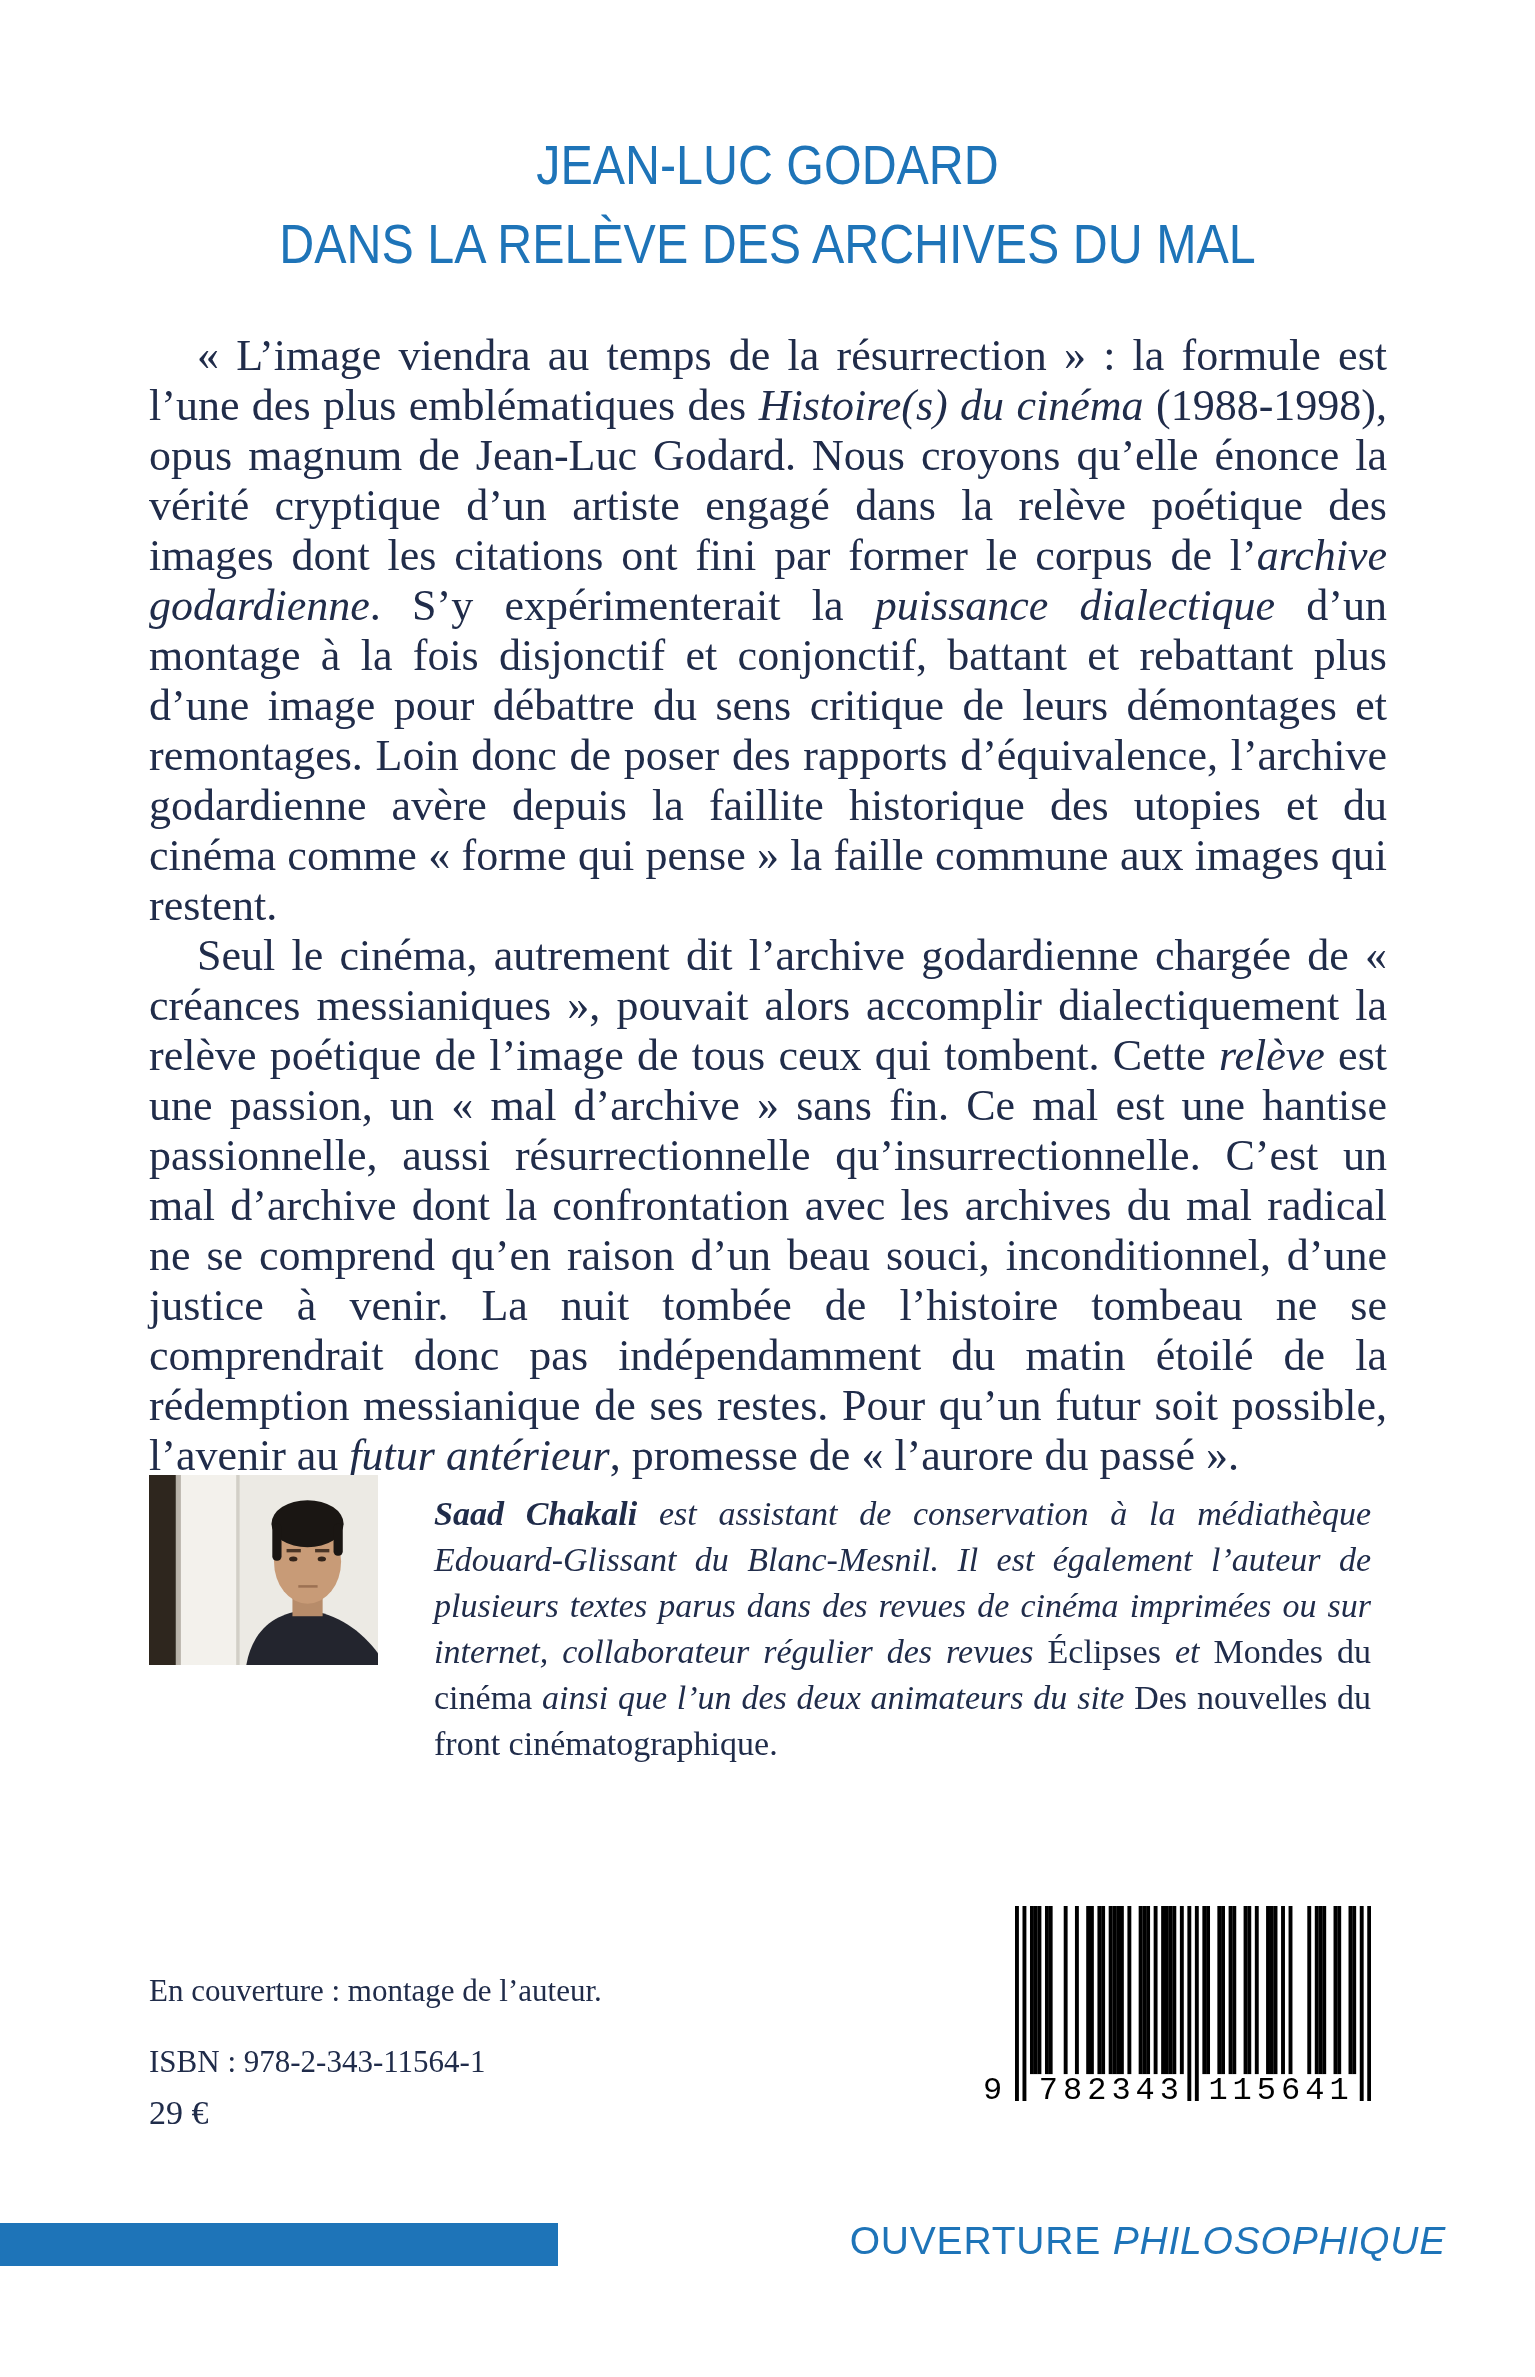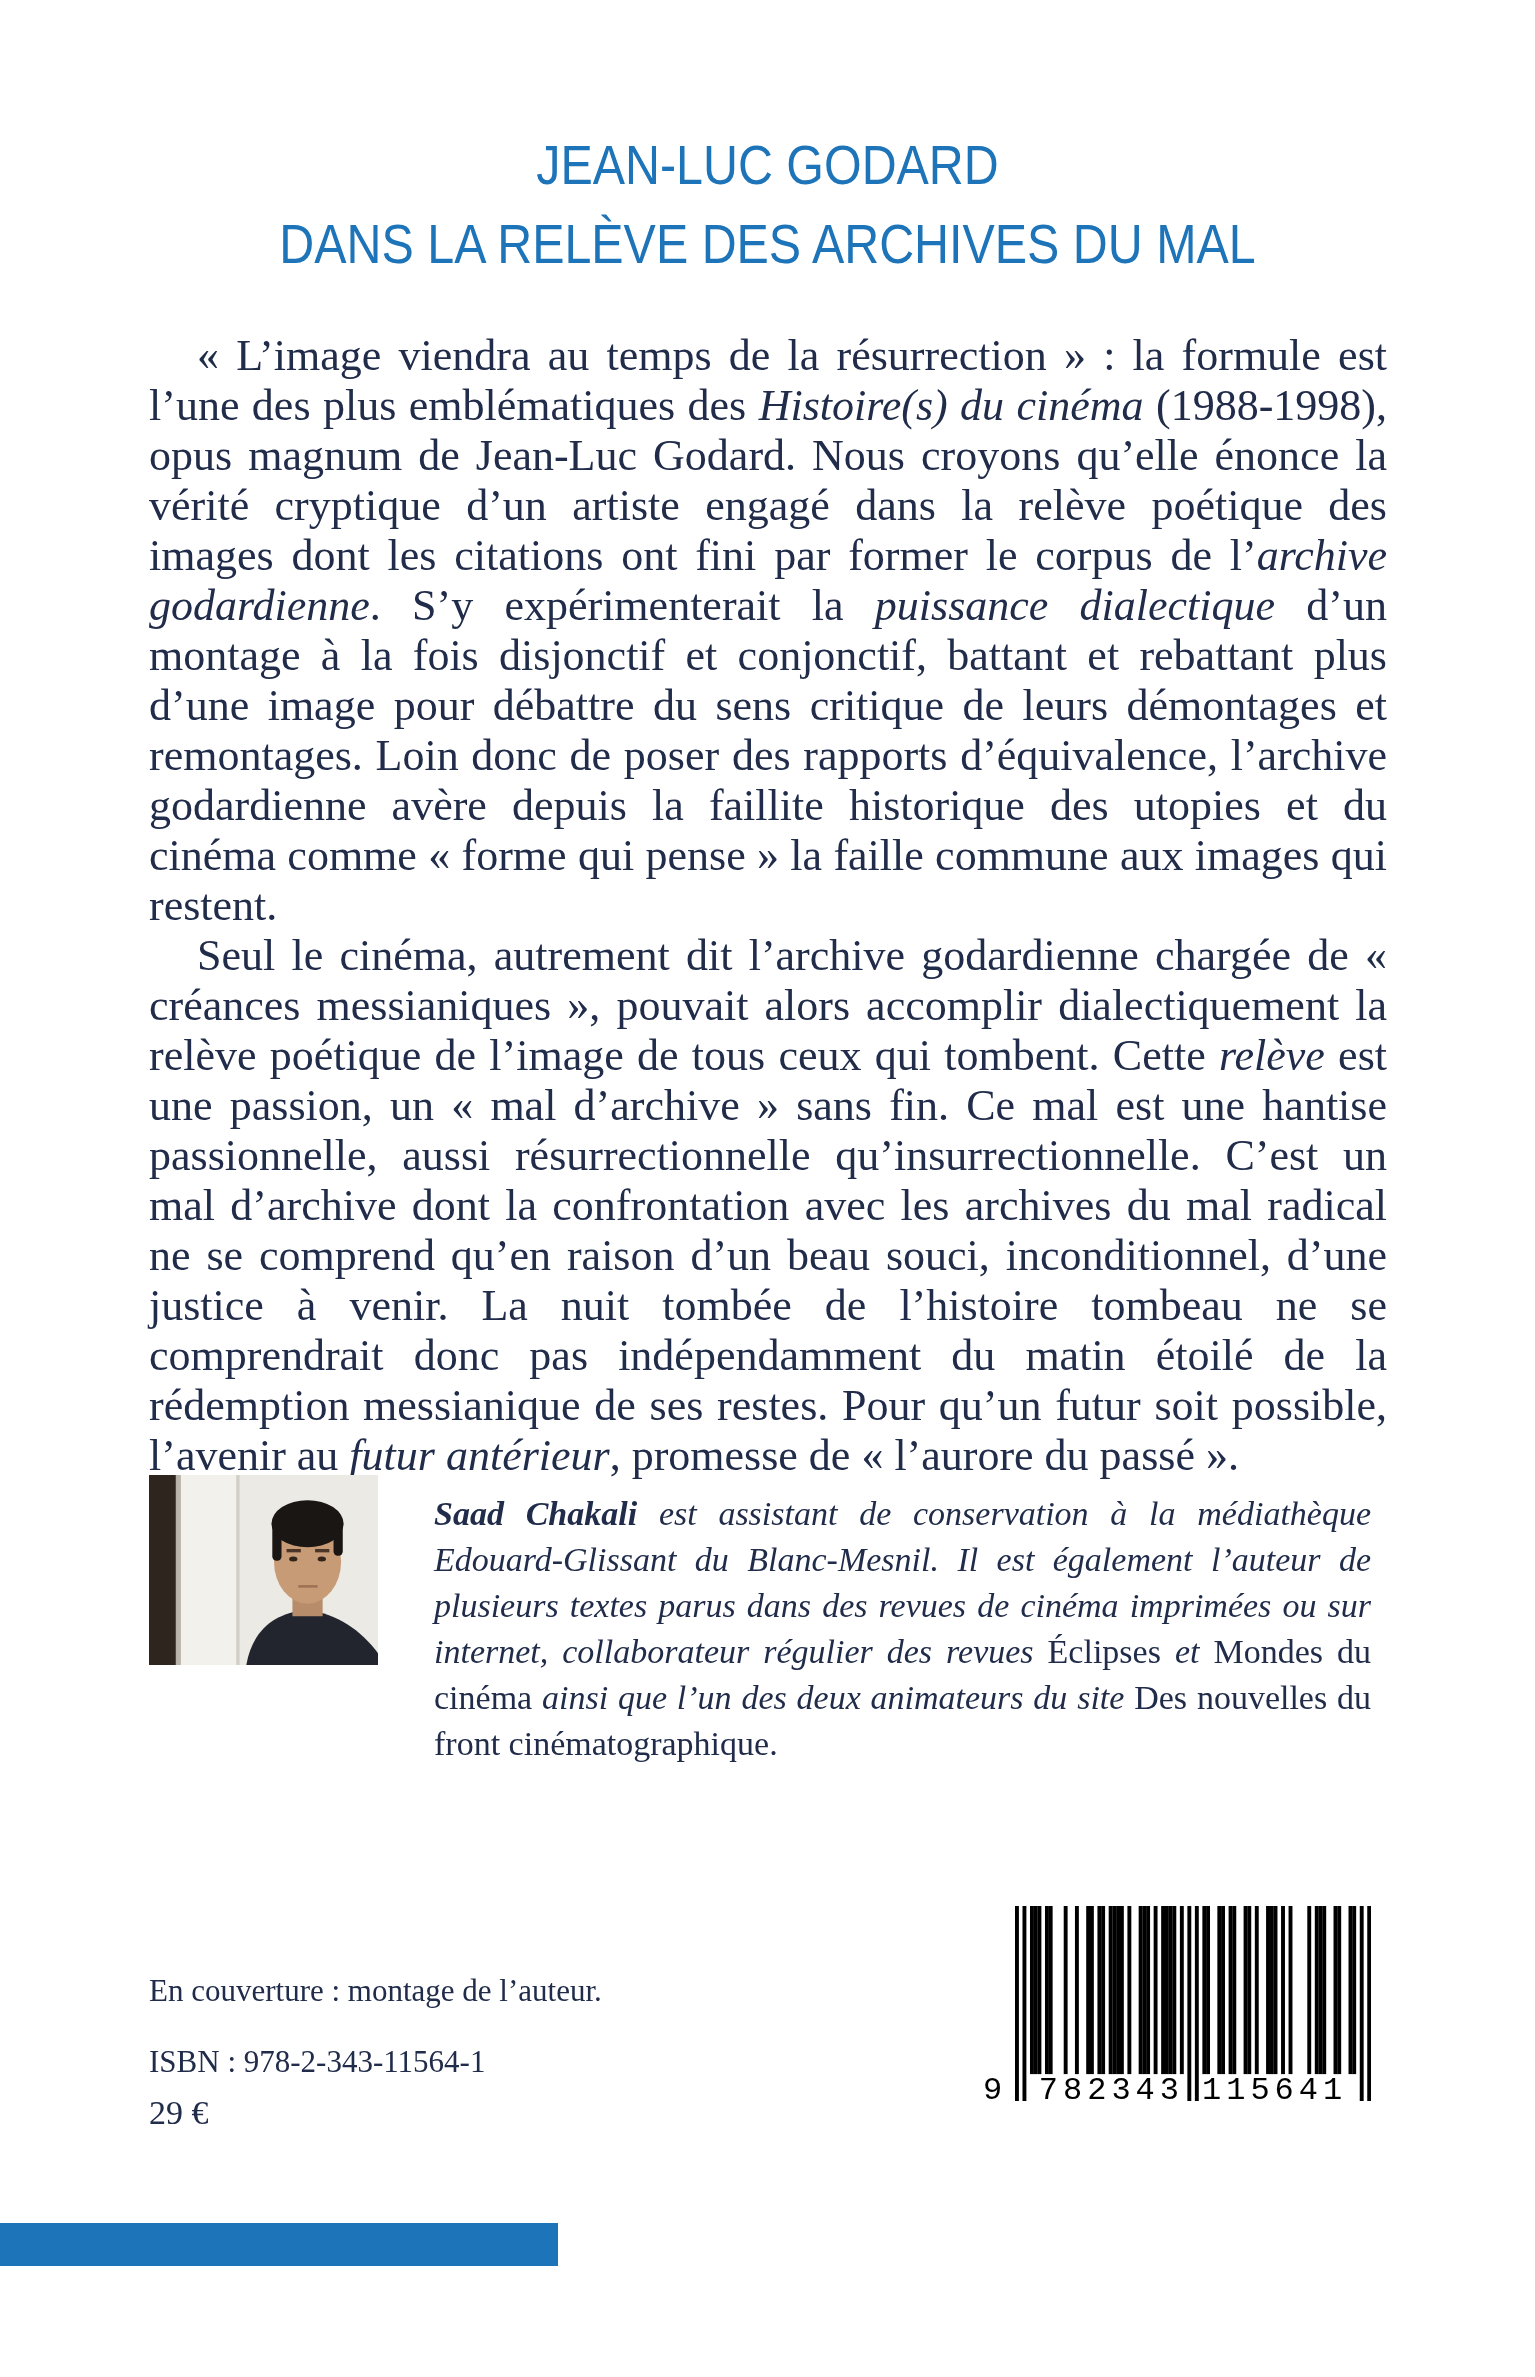--- a/index.html
+++ b/index.html
@@ -51,21 +51,21 @@
   
   .barcode{position:absolute;top:1906px;left:983px;width:388px;height:208px;}
   .bars{position:absolute;left:32px;top:0;width:356px;height:195px;fill:#000;}
   .bc-digit{
     position:absolute;top:166px;
     font-family:"Liberation Mono",monospace;
     font-size:32px;color:#000;font-style:normal;
   }
   .bc-first{left:0;}
   .bc-left{left:43px;width:158px;text-align:right;letter-spacing:5px;}
-  .bc-right{left:219px;width:158px;letter-spacing:5px;}
+  .bc-right{left:219px;width:158px;text-align:center;letter-spacing:5px;}
   
   .footer-bar{position:absolute;top:2223px;left:0;width:558px;height:43px;background:#1e74b8;}
   .collection{
     position:absolute;top:2219px;right:89px;
     font-family:"Liberation Sans",sans-serif;
     font-size:39px;letter-spacing:0.8px;
     color:#1e74b8;
   }
   
   .seg-it{font-style:italic;}
@@ -171,15 +171,16 @@
         <rect x="90" y="0" width="1.04" height="50"></rect>
         <rect x="92" y="0" width="1.04" height="58"></rect>
         <rect x="94" y="0" width="1.04" height="58"></rect>
       </svg>
     <span class="bc-digit bc-first">9</span>
     <span class="bc-digit bc-left">782343</span>
     <span class="bc-digit bc-right">115641</span>
   </div>
 
   <div class="footer-bar"></div>
+  <div class="collection"><span class="seg-up">OUVERTURE </span><span class="seg-it">PHILOSOPHIQUE</span></div>
 
 </div>
 
 
 </body></html>

